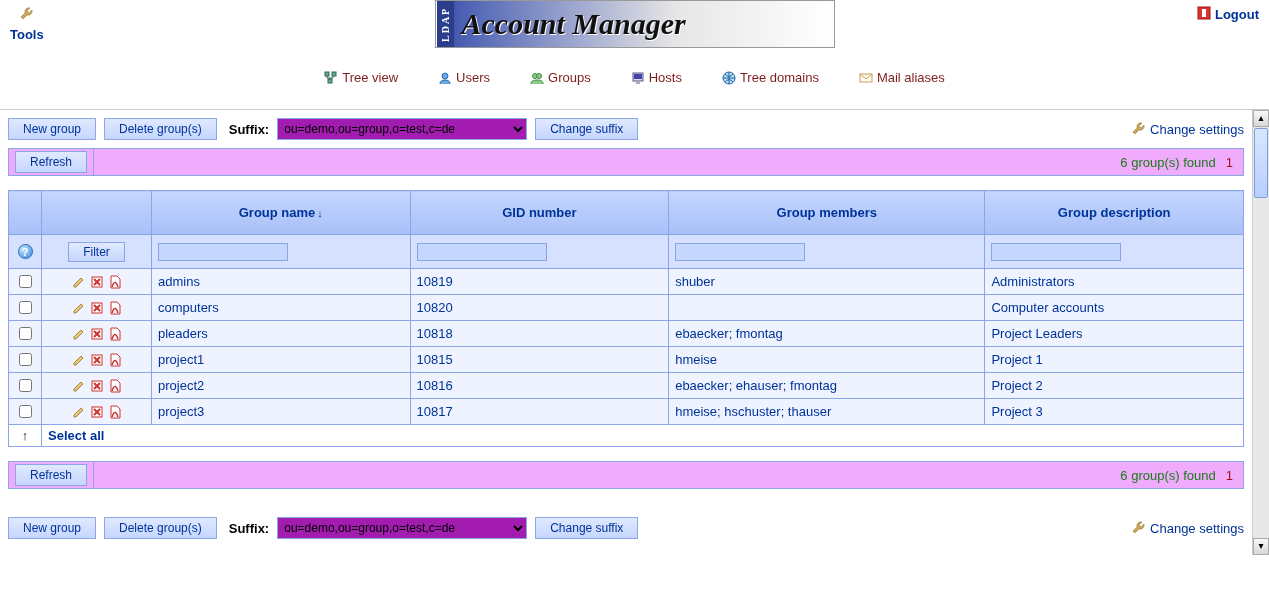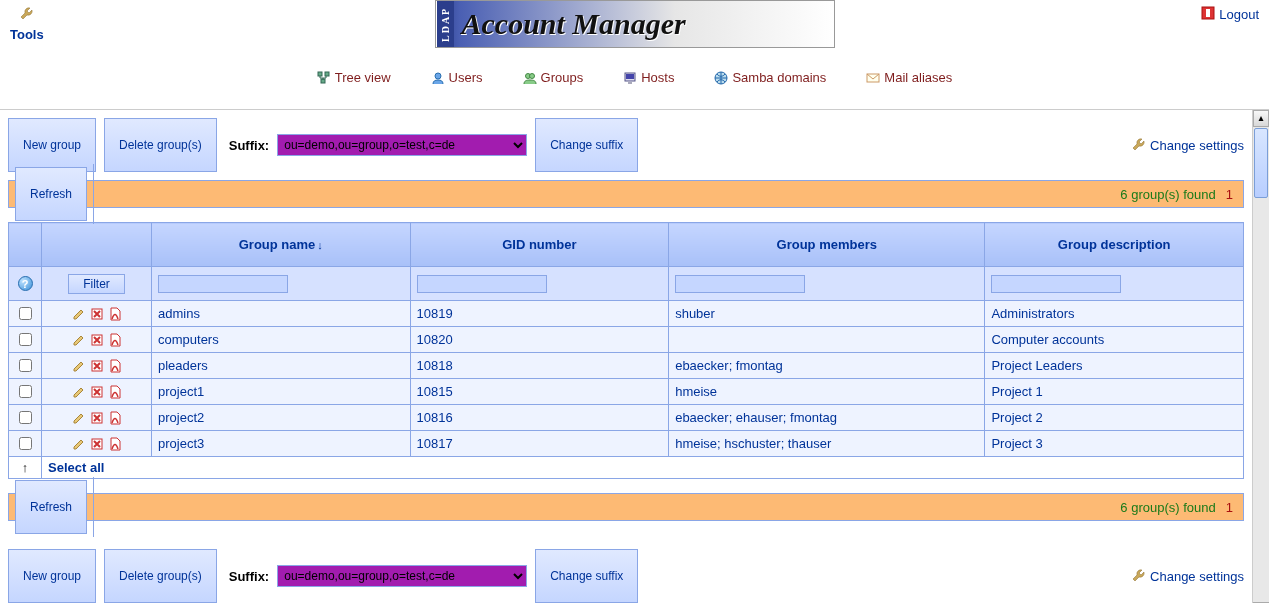--- a/index.html
+++ b/index.html
@@ -14,21 +14,21 @@
 
   
   .topbar {
     display:flex;
     align-items:flex-start;
     padding:6px 10px 0 10px;
     position:relative;
     height:60px;
   }
   .tools-link { color:#003399; font-weight:bold; display:flex; align-items:center; gap:4px;flex-direction:column;}
-  .logout-link { color:#003399; font-weight:normal; display:flex; align-items:center; gap:4px; margin-left:auto;}
+  .logout-link { color:#003399; font-weight:bold; display:flex; align-items:center; gap:4px; margin-left:auto;}
   .logo-wrap {
     position:absolute;
     left:50%;
     top:0;
     transform:translateX(-50%);
   }
   .logo {
     width:400px; height:48px;
     background:linear-gradient(90deg,#2b3e8c 0%,#4a5fb3 6%,#e6e6e6 60%,#ffffff 100%);
     border:1px solid #999;
@@ -78,40 +78,40 @@
   .fake-scroll .track { flex:1; }
 
   .content { padding:8px; }
 
   
   .toolbar { display:flex; align-items:center; gap:8px; margin-bottom:8px;}
   .btn {
     background:linear-gradient(#e0e9ff,#c5d6ff);
     border:1px solid #8aa6e6;
     color:#003399;
-    padding:19px 14px;
+    padding:3px 14px;
     font-size:12px;
     cursor:pointer;
   }
   .suffix-label { font-weight:bold; margin-left:4px;}
   .suffix-select {
     background:#a21caf;
     border:1px solid #8aa6e6;
     font-size:12px;
     padding:2px 2px;
     color:#000;
     width:250px;
     height:22px;
   }
   .change-settings { margin-left:auto; display:flex; align-items:center; gap:4px; color:#003399;}
 
   
   .statusbar {
     border:1px solid #8aa6e6;
-    background:#fdba74;
+    background:#f0abfc;
     display:flex; align-items:center;
     padding:0;
     margin-bottom:14px;
     height:28px;
   }
   .statusbar .refresh-cell {
     border-right:1px solid #8aa6e6;
     padding:3px 6px;
   }
   .statusbar .found { flex:1; text-align:right; color:#1a7a1a;}
@@ -225,21 +225,21 @@
           <rect x="3" y="3" width="8" height="5" fill="#44a"></rect>
           <rect x="5" y="11" width="4" height="2" fill="#aab"></rect>
         </svg></span>
     <span>Hosts</span>
   </a>
   <a>
     <span class="nav-icon"><svg width="14" height="14">
           <circle cx="7" cy="7" r="6" fill="#bde" stroke="#26a"></circle>
           <path d="M1 7h12M7 1v12M3 3c2 3 6 3 8 0M3 11c2-3 6-3 8 0" stroke="#26a" fill="none"></path>
         </svg></span>
-    <span>Samba domains</span>
+    <span>Tree domains</span>
   </a>
   <a>
     <span class="nav-icon"><svg width="14" height="14">
           <rect x="1" y="3" width="12" height="8" fill="#ffe" stroke="#c96"></rect>
           <path d="M1 3l6 5 6-5" stroke="#c96" fill="none"></path>
         </svg></span>
     <span>Mail aliases</span>
   </a>
 </div>
 

